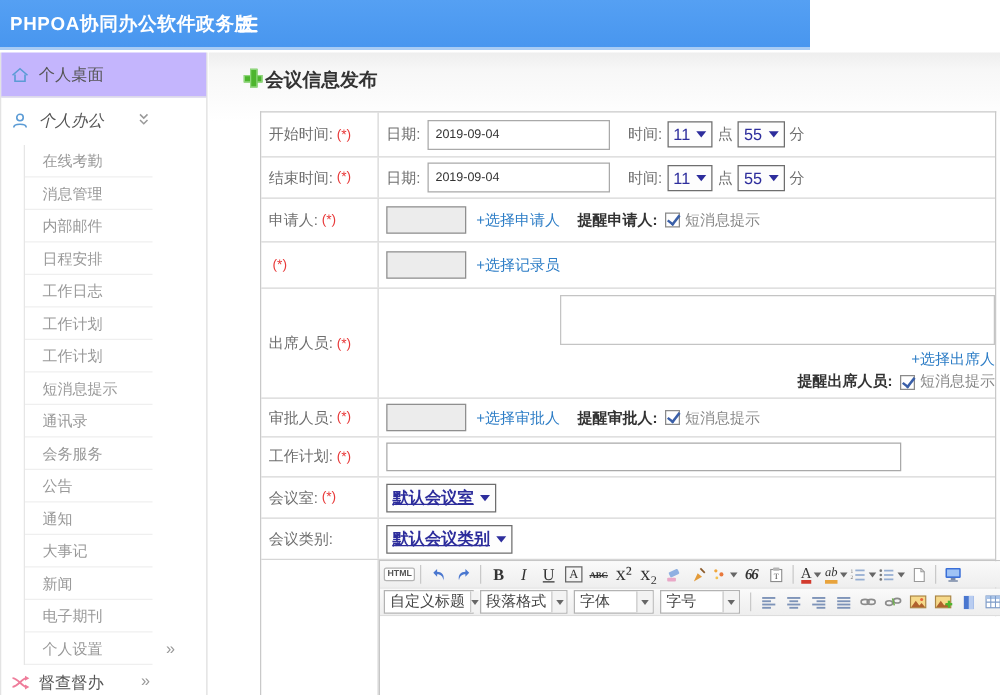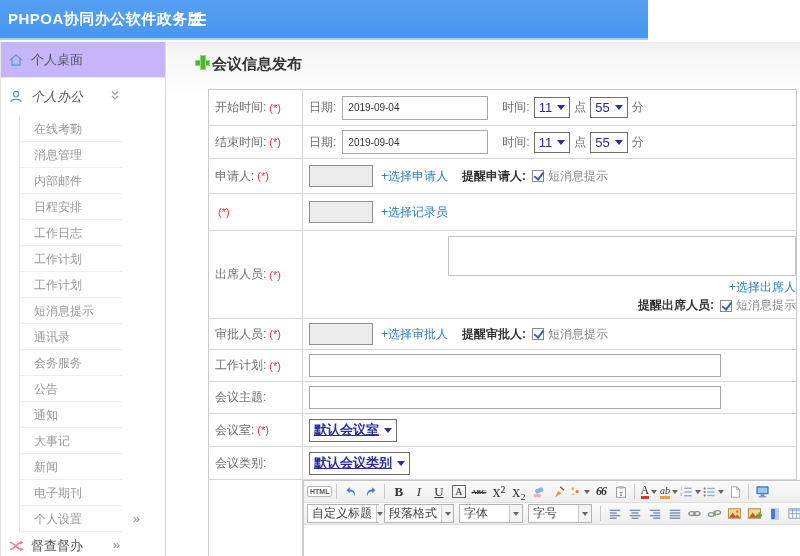--- a/index.html
+++ b/index.html
@@ -280,28 +280,20 @@
     <div class="frow" style="height:32px">
       <div class="fcell-label">
         <span>工作计划:</span>
           <span class="req">(*)</span>
       </div>
       <div class="fcell-content">
         <input class="text-input wide-input" style="">
       </div>
     </div>
 
-    <div class="frow" style="height:32px">
-      <div class="fcell-label">
-        <span>会议主题:</span>
-      </div>
-      <div class="fcell-content">
-        <input class="text-input wide-input" style="">
-      </div>
-    </div>
 
     <div class="frow" style="height:33px">
       <div class="fcell-label">
         <span>会议室:</span>
           <span class="req">(*)</span>
       </div>
       <div class="fcell-content">
         <span class="sel room-sel">
           <span>默认会议室</span>
             <span class="tri"></span>

